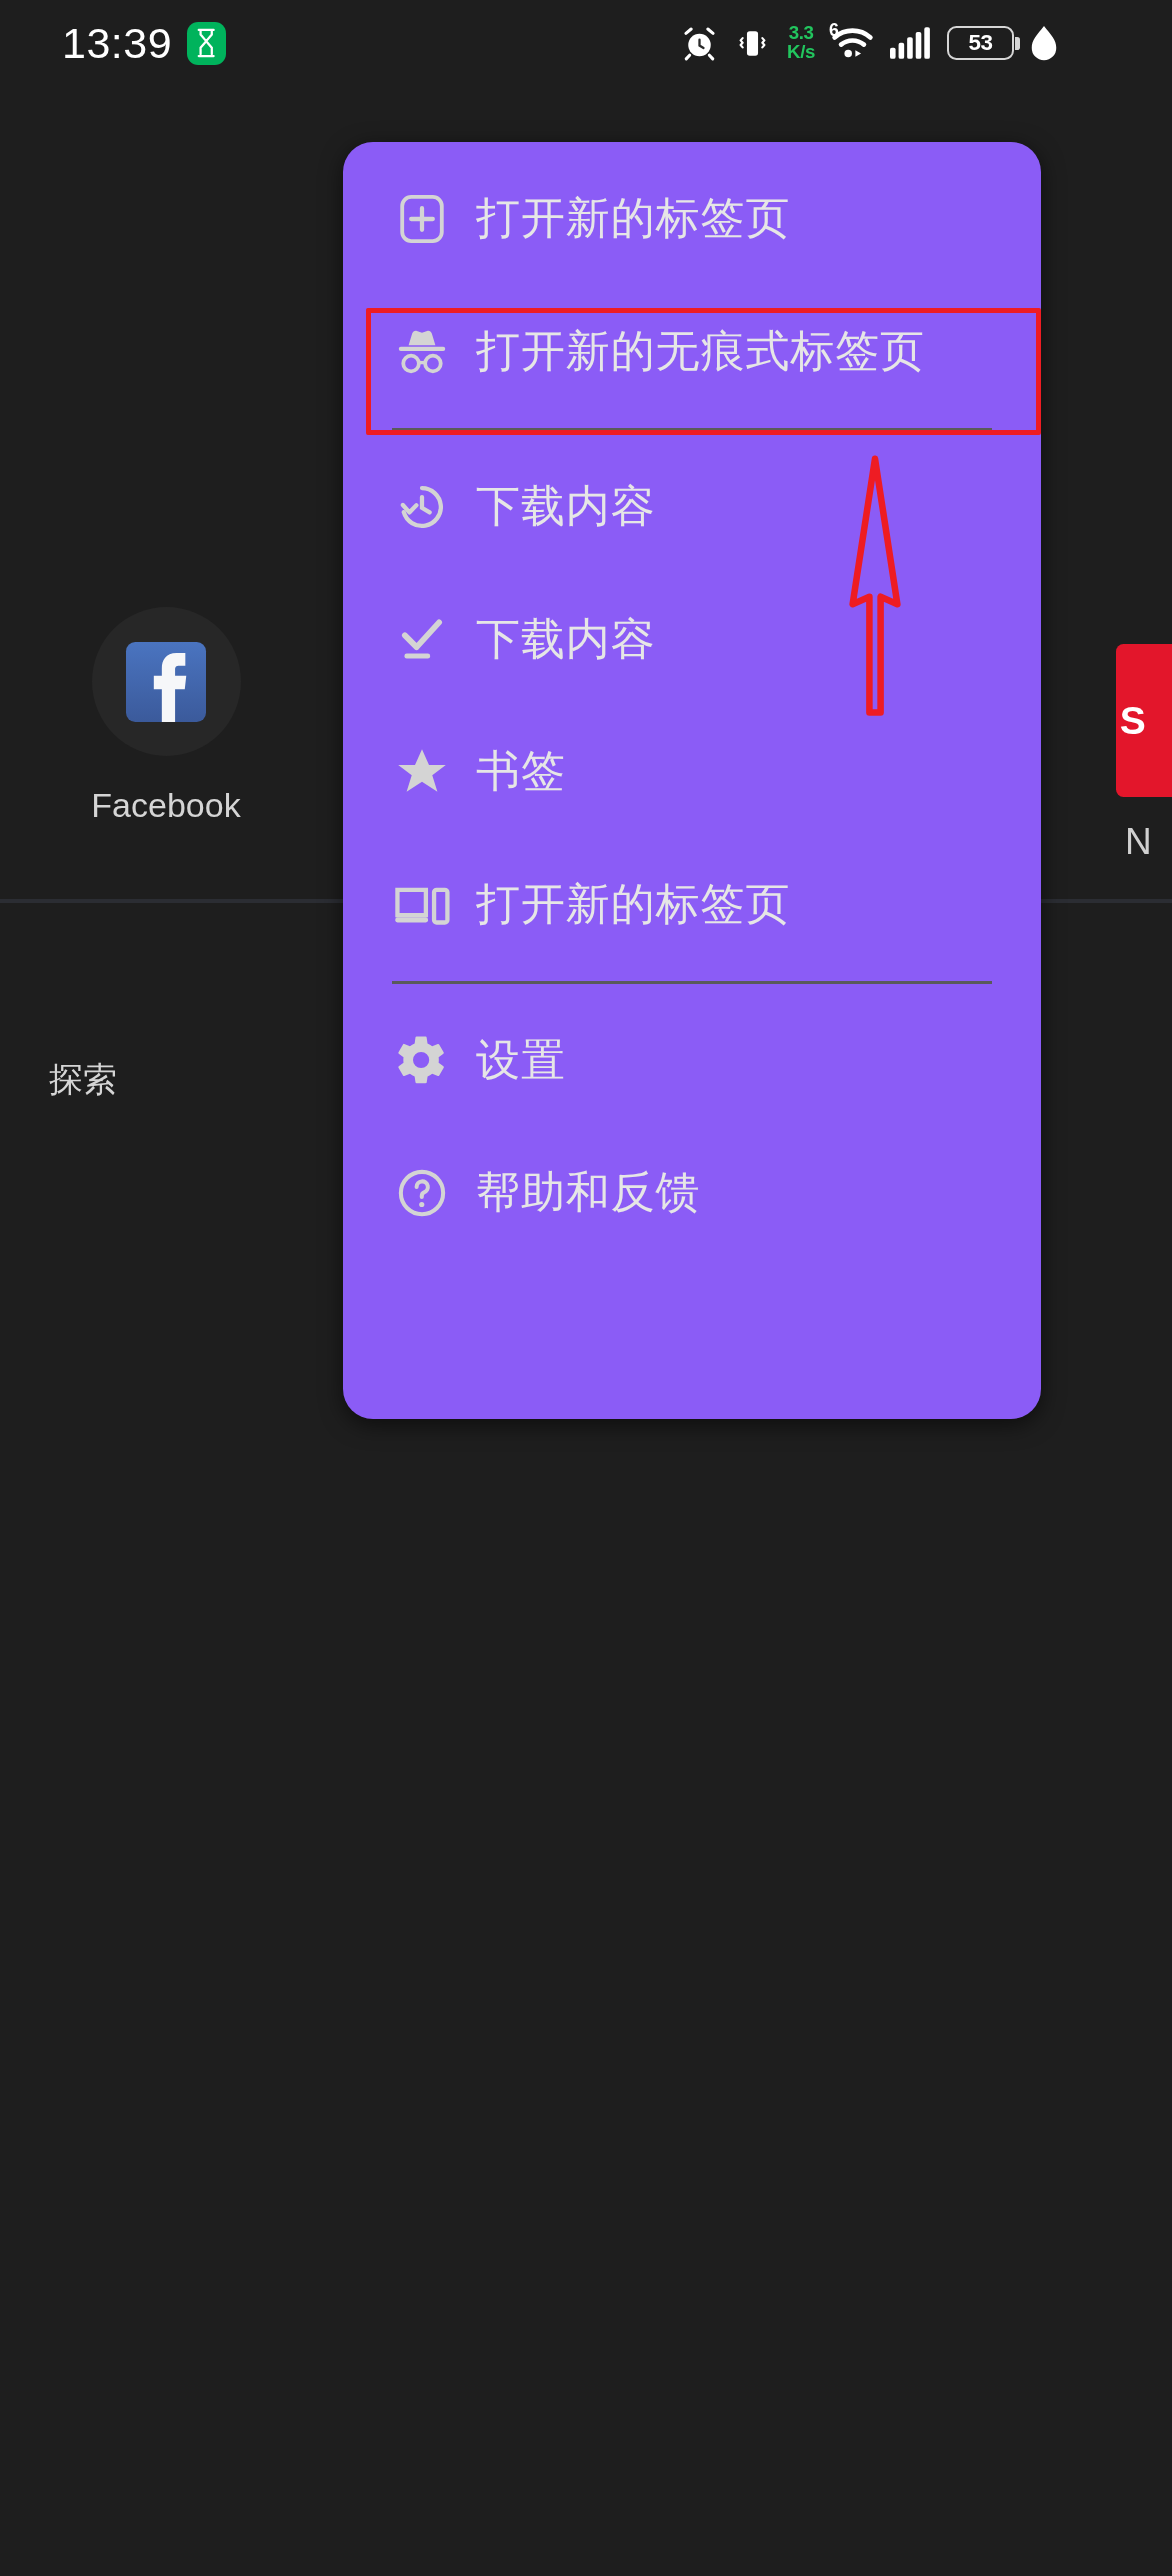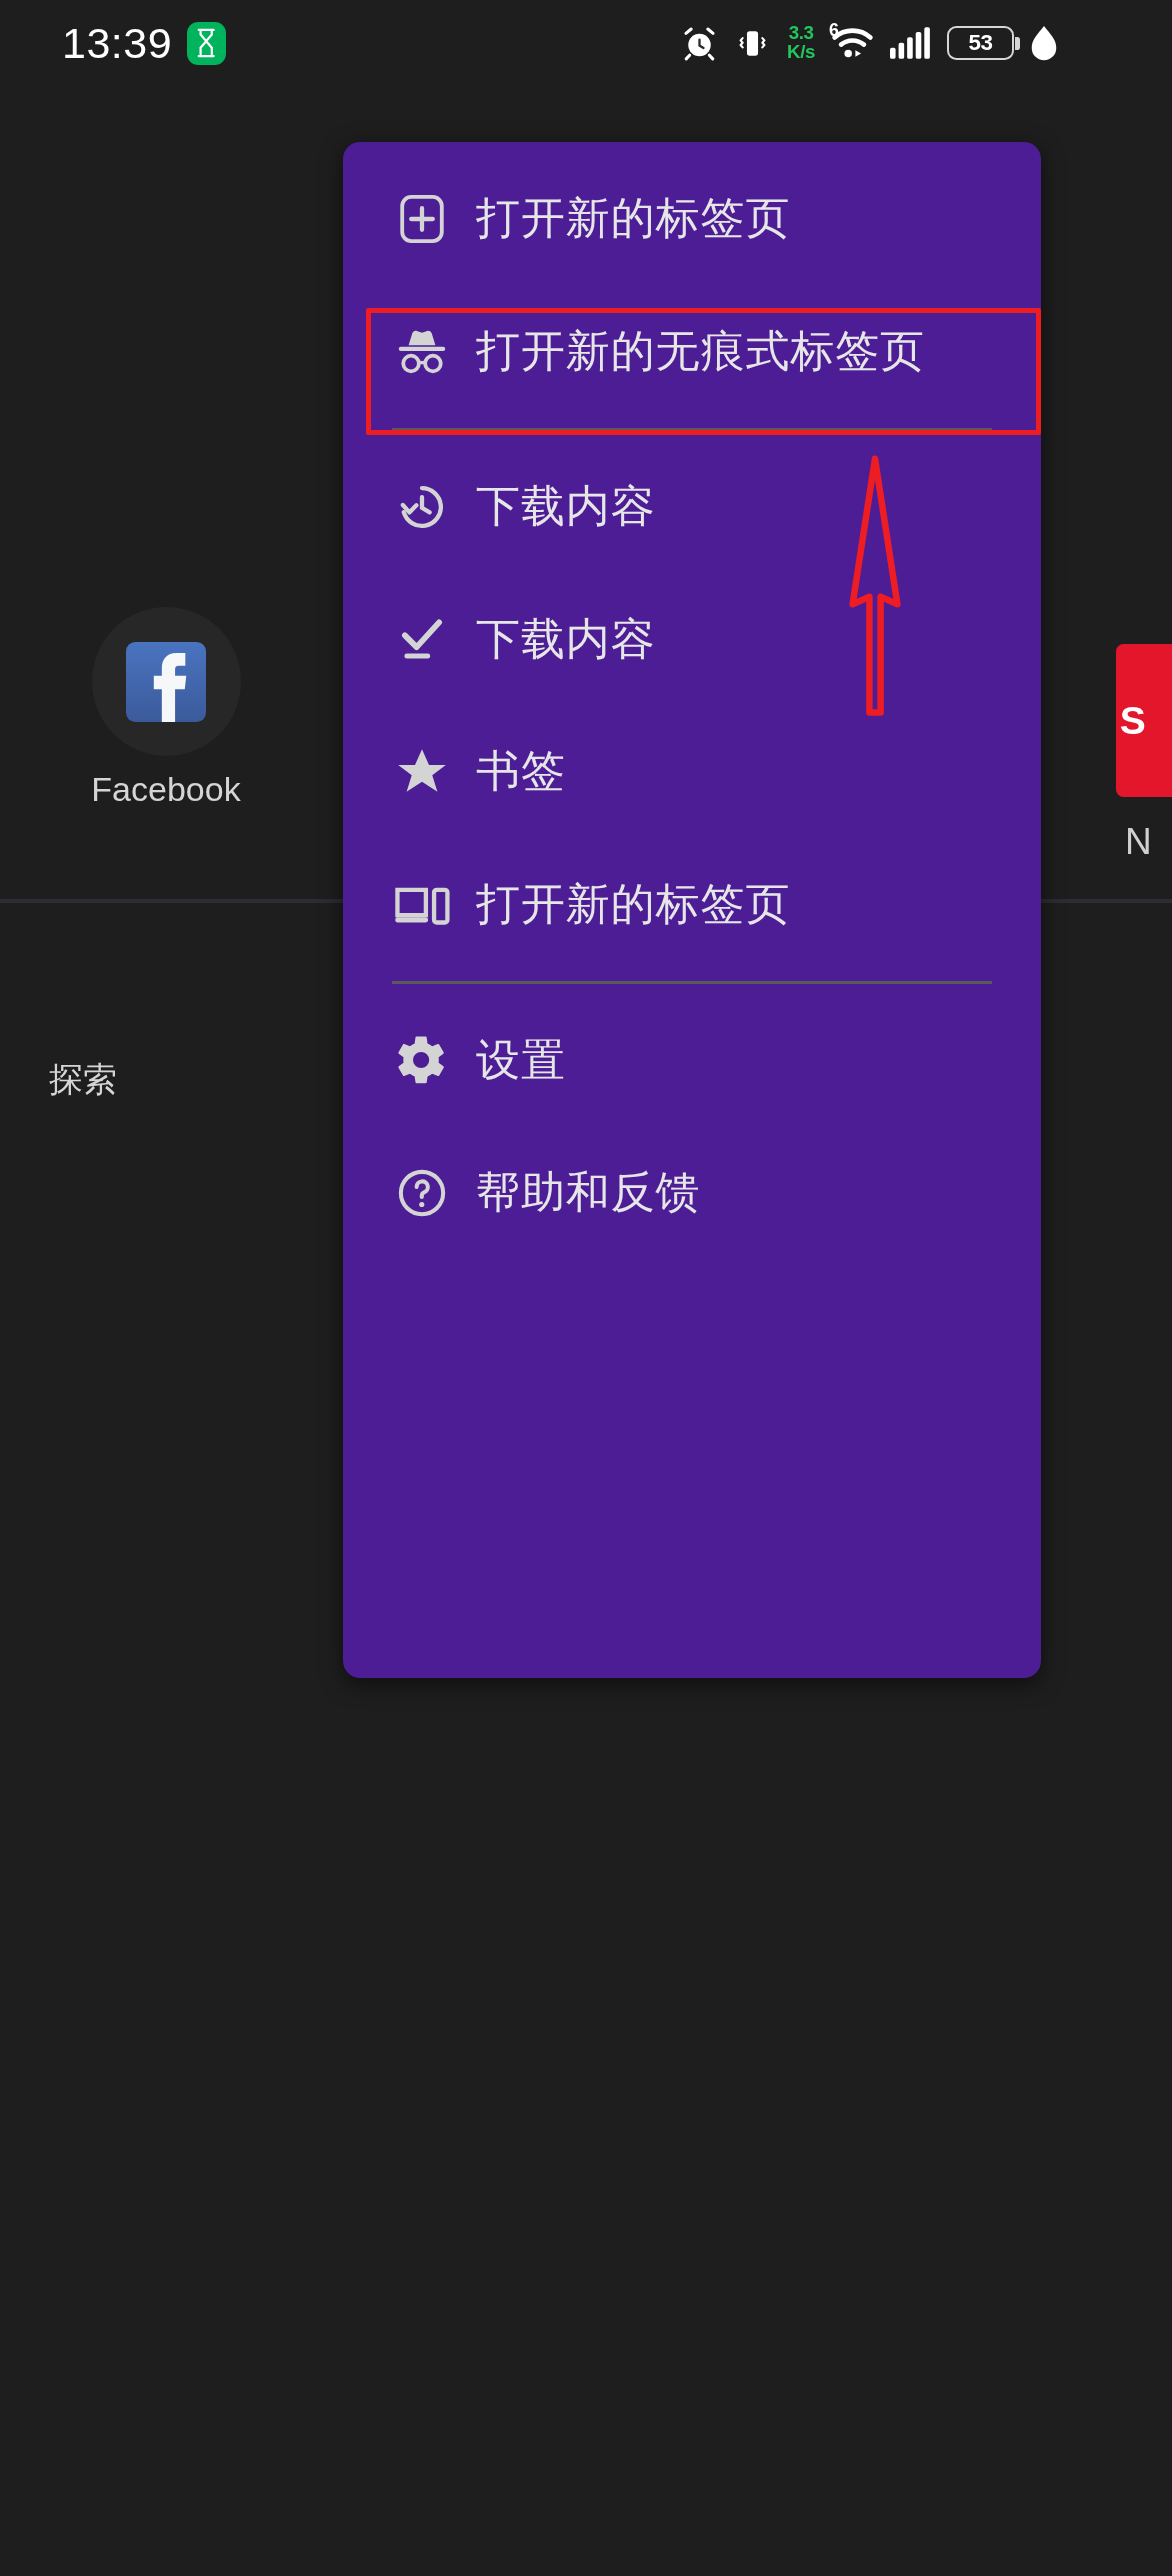--- a/index.html
+++ b/index.html
@@ -57,40 +57,40 @@
   .tile { position:absolute; width:224px; display:flex; flex-direction:column; align-items:center; }
   .tile-circle {
     width:149px; height:149px; border-radius:50%;
     background:#272727; display:flex; align-items:center; justify-content:center;
   }
   .fb-square {
     width:80px; height:80px; border-radius:9.3px;
     background:linear-gradient(180deg,#4a74c0 0%,#3b5a9b 100%);
     display:flex; align-items:flex-end; justify-content:center;
   }
-  .tile-label { margin-top:14px; color:#d5d5d5; font-size:34px; }
+  .tile-label { margin-top:30px; color:#d5d5d5; font-size:34px; }
   .tile-label-cropped { color:#d5d5d5; font-size:34px; }
 
   #tile-red {
     position:absolute; left:1116px; top:644px; width:112px; height:153px;
     background:#e3162b; border-radius:7.5px; overflow:hidden;
     display:flex; align-items:center;
   }
   #tile-red-text{ color:#ffffff; font-size:39px; font-weight:700; margin-left:3.7px; }
   #tile-red-label{ position:absolute; left:1125px; top:821px; color:#d0d0d0; font-size:37px; }
 
   #explore-divider {
     position:absolute; left:0; top:899px; width:1172px; height:3.7px; background:#2b2d33;
   }
   #explore-label { position:absolute; left:49px; top:1057px; color:#d5d5d5; font-size:34px; }
 
   
   #menu {
-    position:absolute; left:343px; top:142px; width:698px; height:1536px;
-    background:#4c1d95; border-radius:17px;
+    position:absolute; left:343px; top:142px; width:698px; height:1277px;
+    background:#8b5cf6; border-radius:30px;
     box-shadow:0 5.6px 22.4px rgba(0,0,0,.55);
     overflow:hidden;
   }
   .menu-item {
     position:relative; display:flex; align-items:center;
     height:112px; padding-left:49px;
   }
   .menu-icon {
     width:60px; min-width:60px; height:60px;
     display:flex; align-items:center; justify-content:center; margin-right:24px;

